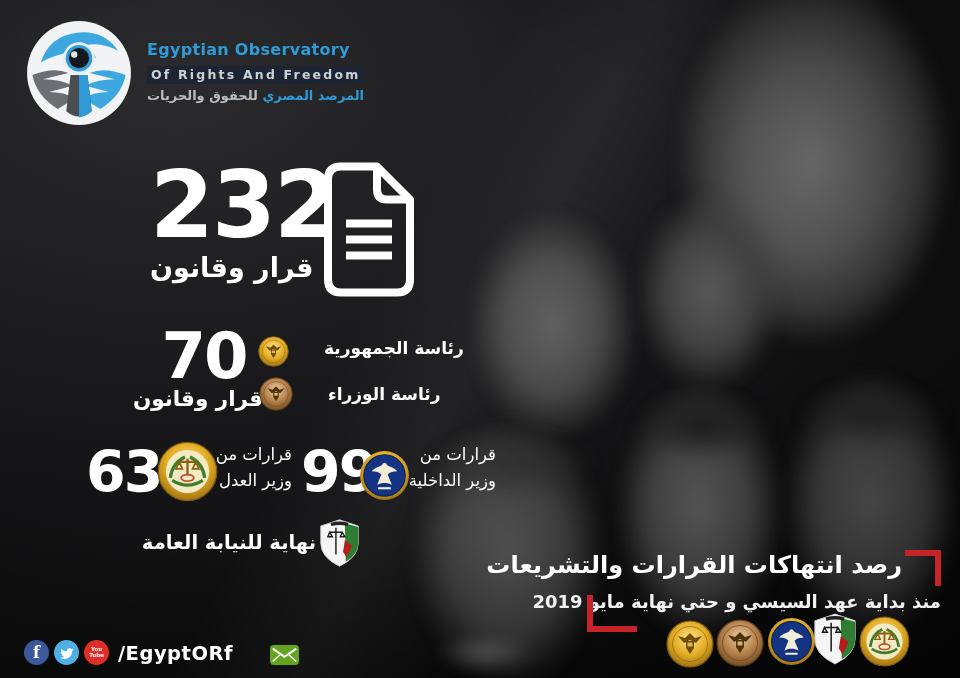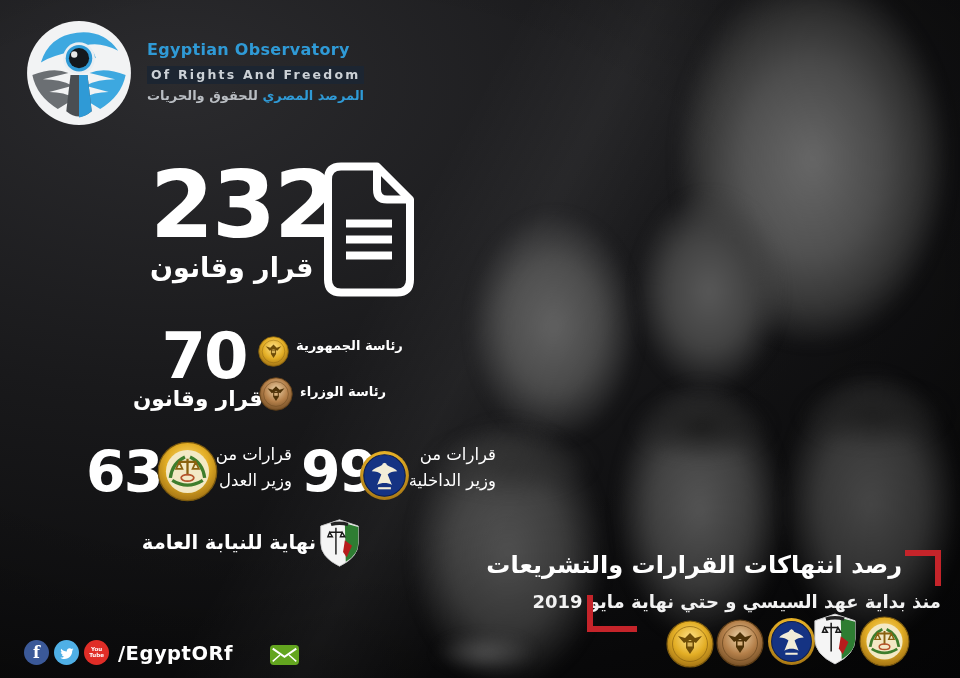--- a/index.html
+++ b/index.html
@@ -10,21 +10,21 @@
   }
   .abs{position:absolute;}
   
   .face{position:absolute;filter:blur(6px);}
   .vignette{position:absolute;inset:0;background:radial-gradient(120% 100% at 30% 40%, rgba(0,0,0,0) 40%, rgba(0,0,0,.55) 100%);}
   .streak{position:absolute;inset:0;background:linear-gradient(118deg, transparent 40%, rgba(255,255,255,.05) 50%, transparent 60%);}
   
   .ar{direction:rtl;unicode-bidi:plaintext;}
   .big-num{font-weight:bold;color:#fff;text-align:center;line-height:1;letter-spacing:-2px;}
   .unit{font-weight:bold;color:#fff;text-align:left;white-space:nowrap;}
-  .src-label{font-weight:bold;color:#fff;white-space:nowrap;font-size:13px;}
+  .src-label{font-weight:bold;color:#fff;white-space:nowrap;font-size:17px;margin-left:28px;}
   .two-line{font-weight:normal;color:#fff;text-align:right;font-size:16.5px;line-height:1.55;}
   
   .lt1{font-size:16px;font-weight:bold;color:#2f9ad6;letter-spacing:.3px;}
   .lt2{font-size:12.5px;font-weight:bold;color:#ccd1d6;letter-spacing:2.2px;background:#1c2531;display:inline-block;padding:1px 4px 2px 4px;margin-top:7px;}
   .lt3{font-size:13px;font-weight:bold;margin-top:4px;}
   .lt3 .b{color:#2f9ad6;} .lt3 .g{color:#b9bdc2;}
   
   .hl-title{font-size:24px;font-weight:bold;white-space:nowrap;color:#fff;}
   .hl-sub{font-size:18px;font-weight:bold;white-space:nowrap;color:#f2f2f2;}
   .brk-tr{border-top:6px solid #c5242a;border-right:6px solid #c5242a;}

